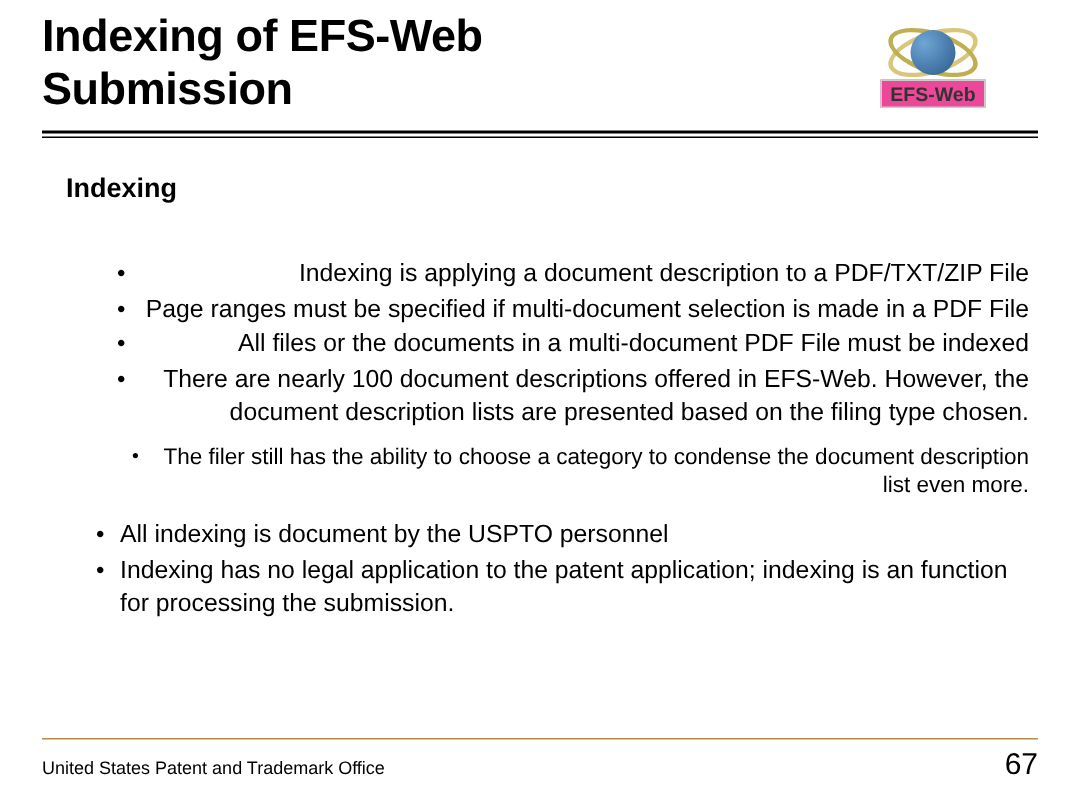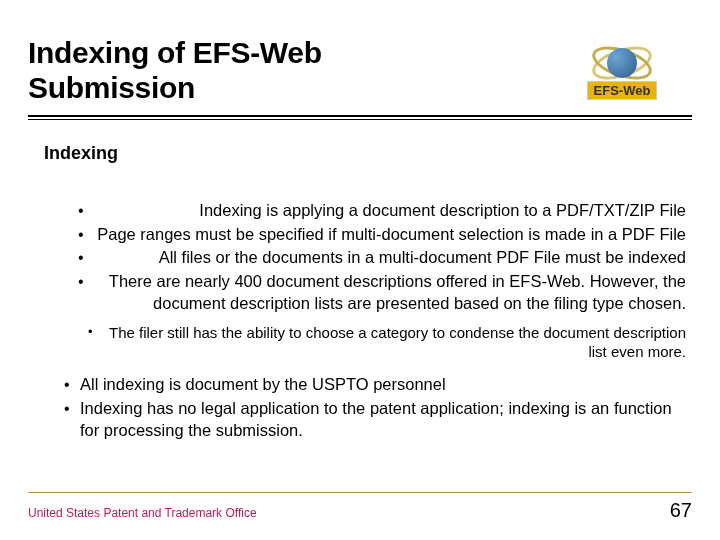--- a/index.html
+++ b/index.html
@@ -1,53 +1,53 @@
 <!DOCTYPE html>
 <html><head>
 <meta charset="utf-8">
 <style>
   * { margin: 0; padding: 0; box-sizing: border-box; }
   html, body { width: 720px; height: 540px; background: #fff; font-family: Arial, Helvetica, sans-serif; color: #000; }
-  .slide { width: 720px; height: 540px; position: relative; padding: 36px 28px 0 28px; }
+  .slide { width: 720px; height: 540px; position: relative; padding: 8px 28px 0 28px; }
   .header { display: flex; align-items: center; justify-content: space-between; }
   .title { font-size: 30px; font-weight: bold; line-height: 1.15; letter-spacing: -0.3px; }
   .logo { display: flex; flex-direction: column; align-items: center; width: 140px; }
   .logo-mark { position: relative; width: 70px; height: 44px; }
   .ring {
     position: absolute; width: 62px; height: 28px; border: 3px solid #d8c77a;
     border-radius: 50%; left: 4px; top: 8px; transform: rotate(-18deg);
   }
   .ring2 {
     position: absolute; width: 62px; height: 28px; border: 3px solid #bfae52;
     border-radius: 50%; left: 4px; top: 8px; transform: rotate(18deg);
   }
   .globe {
     position: absolute; width: 30px; height: 30px; border-radius: 50%;
     background: radial-gradient(circle at 30% 30%, #6fa6d6, #2a5a8a);
     left: 20px; top: 7px;
   }
-  .banner { background: #eab308; border: 1px solid #ccc; padding: 1px 6px; font-size: 13px; font-weight: bold; color: #333; margin-top: -4px; position: relative; z-index: 2; }
+  .banner { background: #ec4899; border: 1px solid #ccc; padding: 1px 6px; font-size: 13px; font-weight: bold; color: #333; margin-top: -4px; position: relative; z-index: 2; }
   .rule-dark { border: 0; border-top: 2px solid #000; margin: 10px 0 0 0; }
   .rule-light { border: 0; border-top: 1px solid #000; margin: 2px 0 0 0; }
   .body { padding: 22px 6px 0 16px; font-size: 16.5px; line-height: 1.32; }
   .sect { font-weight: bold; font-size: 18px; margin-bottom: 34px; }
   ul { list-style: none; }
   ul.lvl1 { padding-left: 34px; }
   ul.lvl1 > li { position: relative; padding-left: 16px; margin-bottom: 2px; text-align: right; }
   ul.lvl1 > li::before { content: "•"; position: absolute; left: 0; font-size: 16px; }
   ul.lvl2 { padding-left: 44px; margin: 8px 0 12px 0; font-size: 15px; }
   ul.lvl2 > li { position: relative; padding-left: 14px; margin-bottom: 2px; text-align: right; }
   ul.lvl2 > li::before { content: "•"; position: absolute; left: 0; font-size: 13px; }
   ul.lvl0 { padding-left: 20px; }
   ul.lvl0 > li { position: relative; padding-left: 16px; margin-bottom: 2px; }
   ul.lvl0 > li::before { content: "•"; position: absolute; left: 0; font-size: 16px; }
   .footer { position: absolute; left: 28px; right: 28px; bottom: 18px; }
   .foot-rule { border: 0; border-top: 1px solid #b58a4a; margin-bottom: 6px; }
   .foot-row { display: flex; justify-content: space-between; align-items: baseline; }
-  .foot-left { font-size: 12px; color: #be185d; }
+  .foot-left { font-size: 12px; color: #000000; }
   .foot-right { font-size: 20px; color: #000; }
 </style>
 </head>
 <body>
 
 <div class="slide">
 
   <div class="header">
     <div class="title">
       <div>Indexing of EFS-Web</div>
@@ -66,21 +66,21 @@
   <hr class="rule-dark">
   <hr class="rule-light">
 
   <div class="body">
     <div class="sect">Indexing</div>
 
     <ul class="lvl1">
       <li>Indexing is applying a document description to a PDF/TXT/ZIP File</li>
       <li>Page ranges must be specified if multi-document selection is made in a PDF File</li>
       <li>All files or the documents in a multi-document PDF File must be indexed</li>
-      <li>There are nearly 400 document descriptions offered in EFS-Web. However, the document description lists are presented based on the filing type chosen.</li>
+      <li>There are nearly 100 document descriptions offered in EFS-Web. However, the document description lists are presented based on the filing type chosen.</li>
     </ul>
 
     <ul class="lvl2">
       <li>The filer still has the ability to choose a category to condense the document description list even more.</li>
     </ul>
 
     <ul class="lvl0">
       <li>All indexing is document by the USPTO personnel</li>
       <li>Indexing has no legal application to the patent application; indexing is an function for processing the submission.</li>
     </ul>

